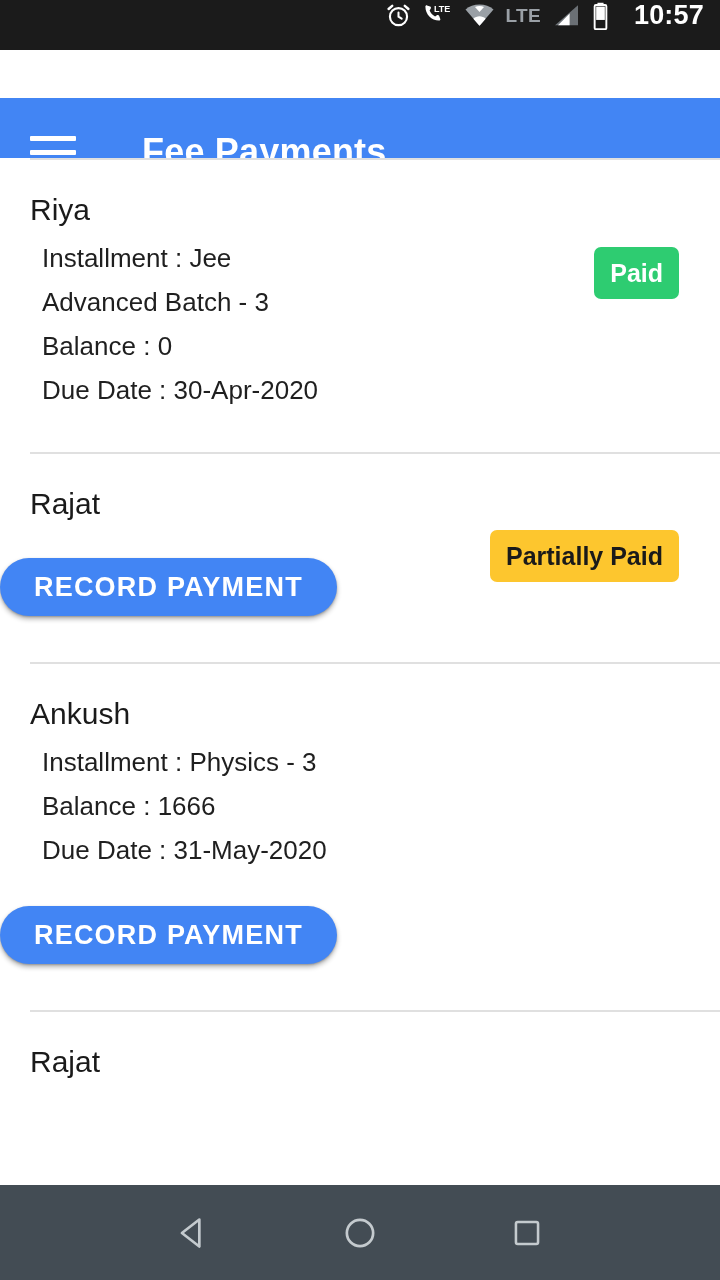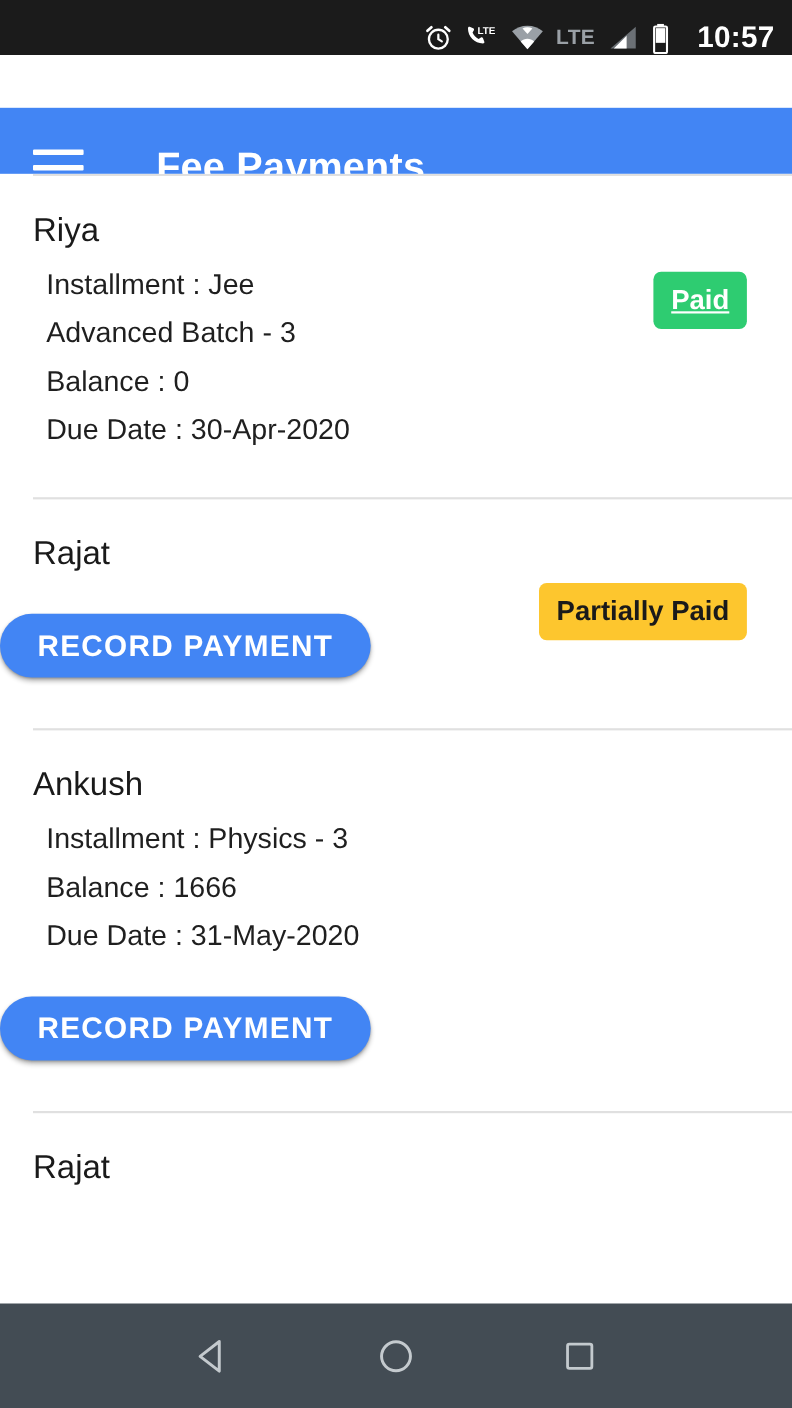--- a/index.html
+++ b/index.html
@@ -20,21 +20,21 @@
   }
 
   
   .status-bar {
     position: absolute;
     top: 0; left: 0;
     width: 720px;
     height: 50px;
     background: #1b1b1b;
     display: flex;
-    align-items: flex-end;
+    align-items: flex-start;
     justify-content: flex-end;
     padding-right: 16px;
   }
   .status-icons {
     display: flex;
     align-items: center;
     gap: 11px;
   }
   .sb-icon { display: block; }
   .sb-lte-text {
@@ -136,21 +136,21 @@
     border-radius: 7px;
     font-size: 25px;
     font-weight: bold;
     display: flex;
     align-items: center;
     justify-content: center;
     padding: 0 16px;
     height: 52px;
     white-space: nowrap;
   }
-  .badge-paid        { background: #2ecc71; color: #ffffff; top: 87px; text-decoration: underline; }
+  .badge-paid        { background: #2ecc71; color: #ffffff; top: 87px; }
   .badge-partial     { background: #fdc62e; color: #1a1a1a; top: 76px; }
   .badge-unpaid      { background: #ed4c5c; color: #ffffff; top: 78px; }
 
   .btn-row {
     display: flex;
     justify-content: flex-start;
     margin-top: 34px;
     padding-bottom: 46px;
   }
   .record-btn {

